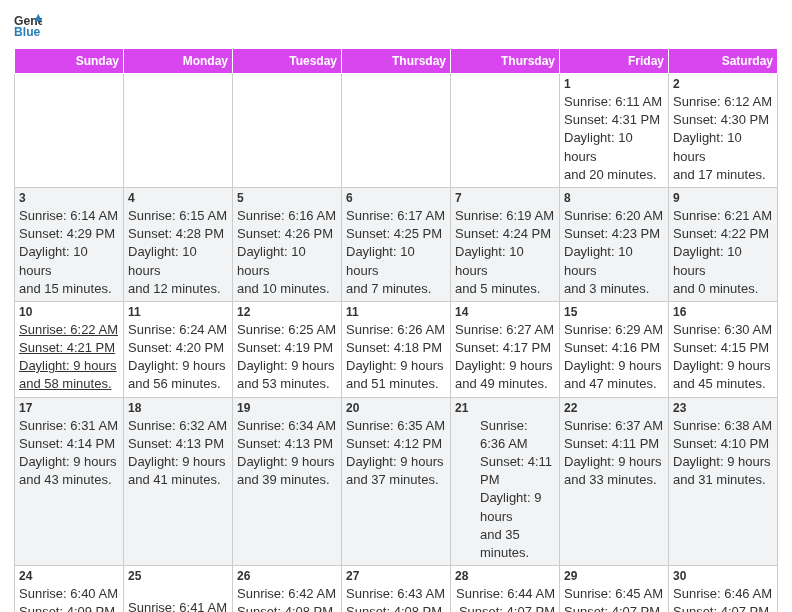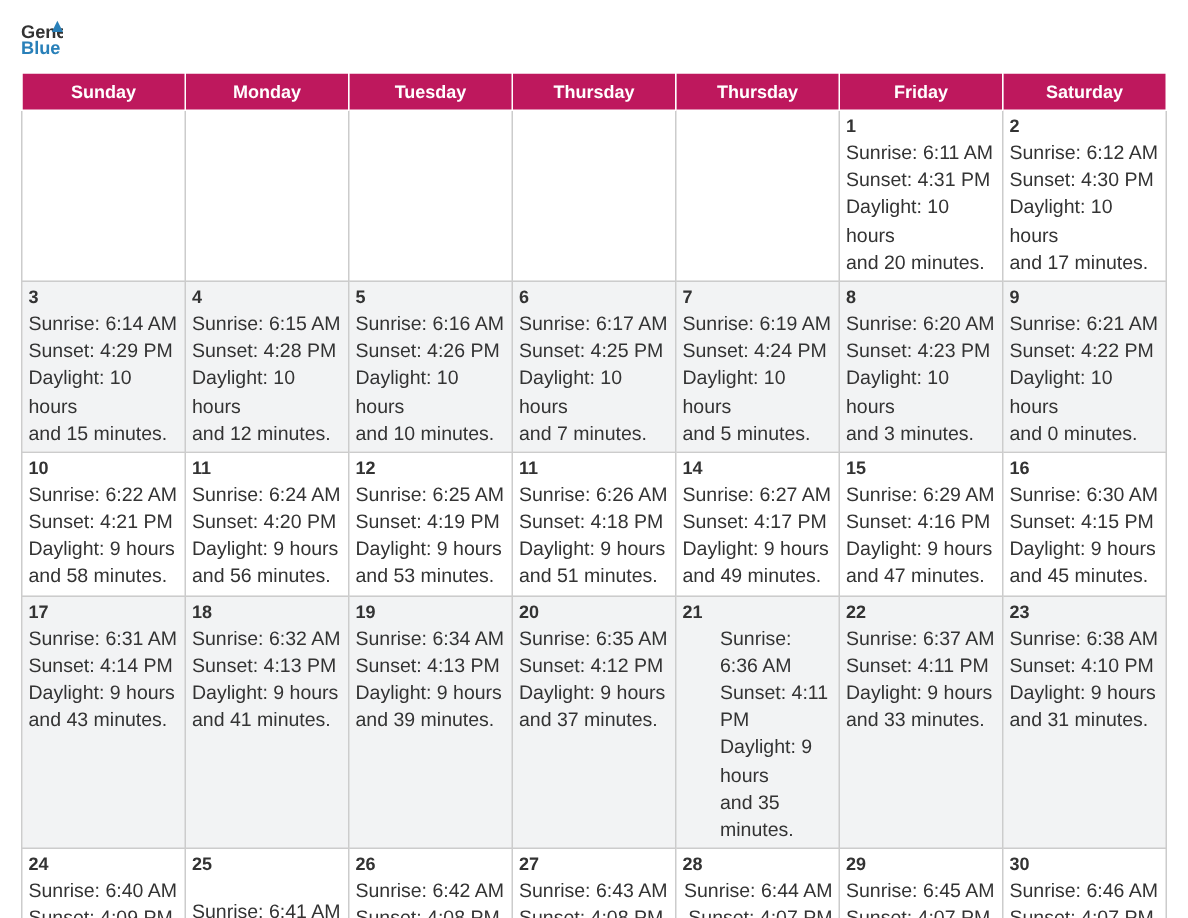--- a/index.html
+++ b/index.html
@@ -40,26 +40,26 @@
     .location {
       font-size: 14px;
       color: #555;
     }
     table {
       width: 100%;
       border-collapse: collapse;
       table-layout: fixed;
     }
     thead tr th {
-      background-color: #be185d;
+      background-color: #d946ef;
       color: #fff;
       font-size: 12px;
       font-weight: bold;
       padding: 5px 4px;
-      text-align: center;
+      text-align: right;
       border: 1px solid #fff;
     }
     tbody tr td {
       border: 1px solid #ccc;
       vertical-align: top;
       padding: 3px 4px;
       font-size: 9.5px;
       color: #333;
       height: 78px;
       background: #fff;
@@ -181,21 +181,21 @@
             <span class="day-num">9</span>
             <div class="day-info" style="white-space: pre-line;">Sunrise: 6:21 AM
 Sunset: 4:22 PM
 Daylight: 10 hours
 and 0 minutes.</div>
           </td>
         </tr>
         <tr>
           <td>
             <span class="day-num">10</span>
-            <div class="day-info" style="white-space: pre-line;">Sunrise: 6:22 AM
+            <div class="day-info" style="white-space: pre-line; text-decoration: underline;">Sunrise: 6:22 AM
 Sunset: 4:21 PM
 Daylight: 9 hours
 and 58 minutes.</div>
           </td>
           <td>
             <span class="day-num">11</span>
             <div class="day-info" style="white-space: pre-line;">Sunrise: 6:24 AM
 Sunset: 4:20 PM
 Daylight: 9 hours
 and 56 minutes.</div>

